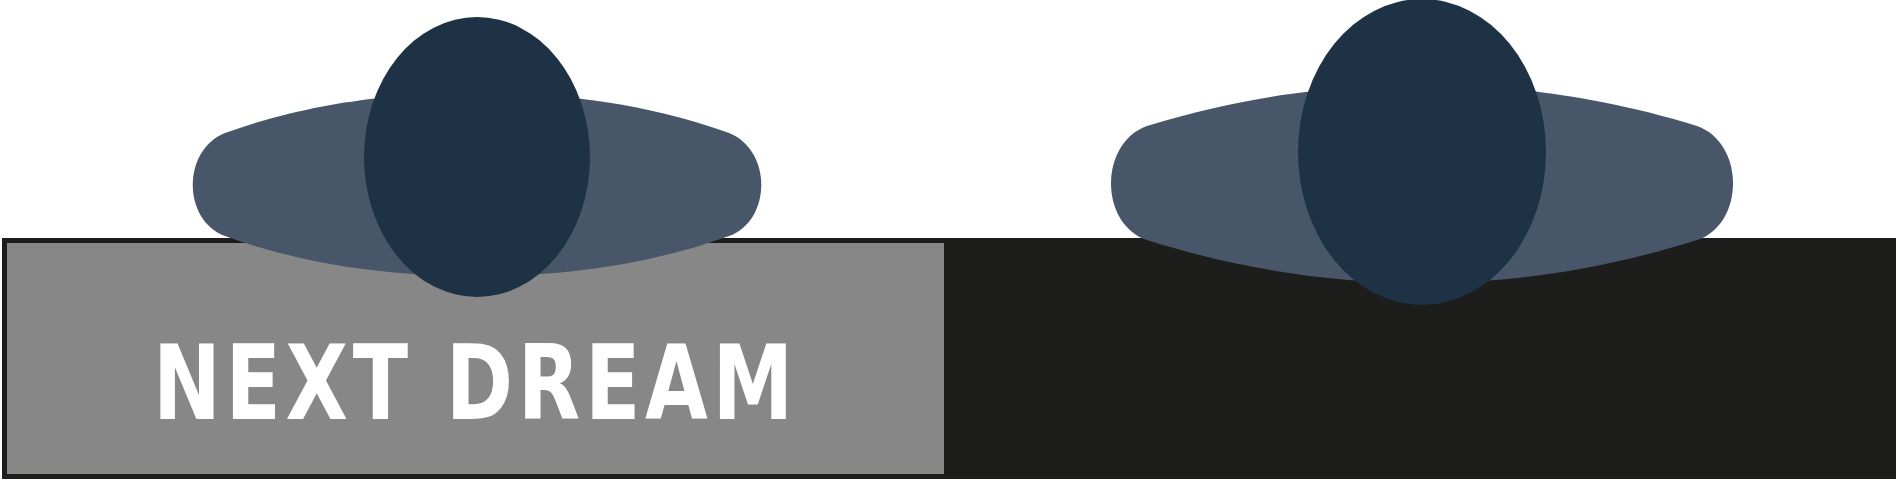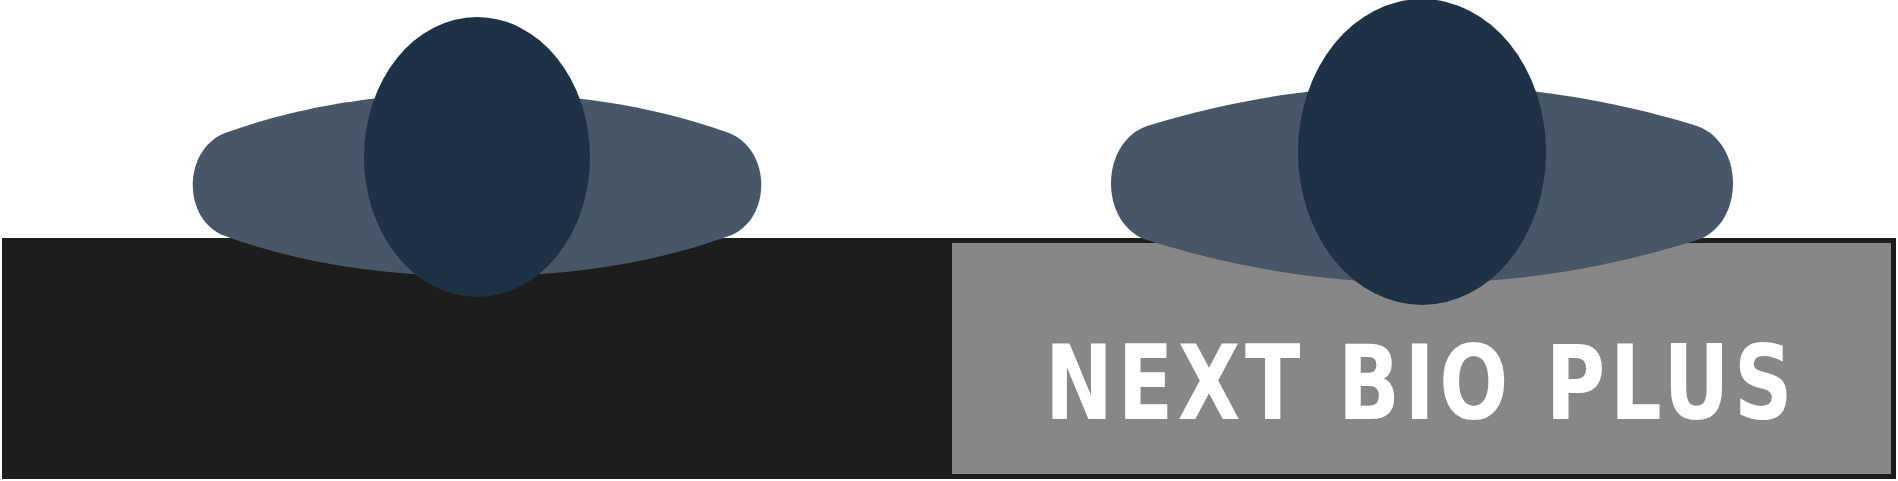--- a/index.html
+++ b/index.html
@@ -19,22 +19,22 @@
       color: #ffffff; font-size: 104px; letter-spacing: 6px;
       transform: scaleX(0.78); white-space: nowrap;
       margin-top: 48px; line-height: 1;
     }
     svg.logo { position: absolute; top: 0; left: 0; }
   </style>
 </head>
 <body>
 
 <div class="panel-wrap">
-  <div class="panel right">
-    <span class="label">NEXT BIO PLUS</span>
+  <div class="panel left">
+    <span class="label">NEXT DREAM</span>
   </div>
 </div>
 
 <svg class="logo" width="1898" height="481" viewBox="0 0 1898 481">
 
   <g>
     <path d="M225,133 C330,95 430,93 477,93 C524,93 624,95 729,133 C772,150 772,220 729,236 C624,274 524,276 477,276 C430,276 330,274 225,236 C182,220 182,150 225,133 Z" fill="#475769"></path>
     <ellipse cx="477" cy="157" rx="113" ry="140" fill="#1d3244"></ellipse>
   </g>
 

